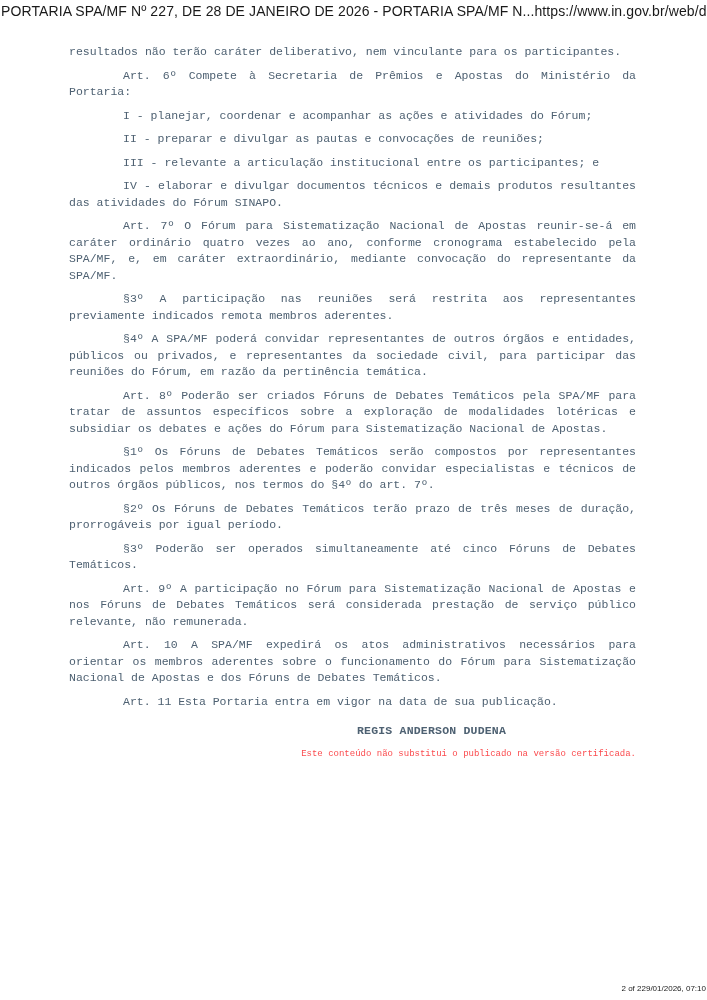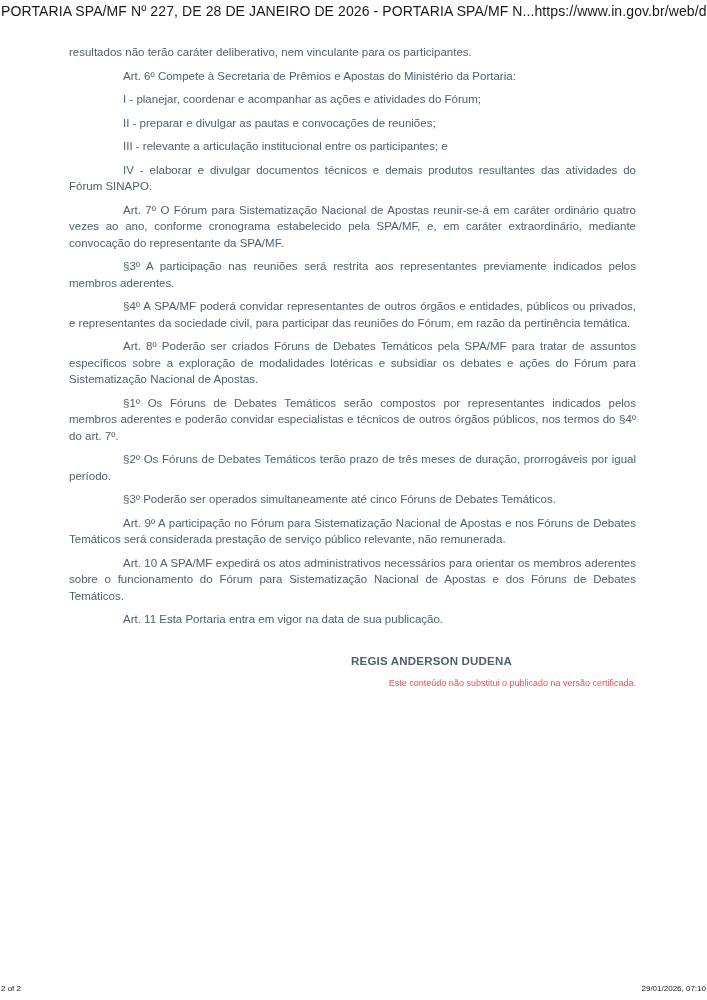--- a/index.html
+++ b/index.html
@@ -24,31 +24,32 @@
     letter-spacing: 0.1px;
   }
   .print-header .ph-title { white-space: nowrap; }
   .print-header .ph-url { white-space: nowrap; text-align: right; }
   .document-body {
     position: absolute;
     top: 44px;
     left: 69px;
     width: 567px;
     color: var(--body-text, #4e6172);
+    font-family: Liberation Mono, monospace;
   }
   .document-body p {
     margin: 0 0 7px 0;
     font-size: 11.5px;
     line-height: 16.5px;
     text-align: justify;
     text-indent: 54px;
   }
   .document-body p.no-indent { text-indent: 0; }
   .signature {
-    margin-top: 25px;
+    margin-top: 13px;
     padding-left: 158px;
     text-align: center;
     font-size: 11.5px;
     line-height: 16.5px;
     font-weight: bold;
     color: var(--body-text, #4e6172);
     letter-spacing: 0.2px;
   }
   .disclaimer {
     margin-top: 8px;
@@ -56,21 +57,21 @@
     line-height: 12px;
     color: var(--disclaimer-red, #fb4b4e);
     text-align: right;
   }
   .print-footer {
     position: absolute;
     bottom: 7px;
     left: 1px;
     right: 1px;
     display: flex;
-    justify-content: space-between;
+    justify-content: flex-end;
     font-size: 8px;
     color: var(--header-footer-text, #1a1a1a);
     margin-top: 8px;
   }
 </style>
 </head>
 <body>
 
 <div class="print-header">
   <span class="ph-title">PORTARIA SPA/MF Nº 227, DE 28 DE JANEIRO DE 2026 - PORTARIA SPA/MF N...</span>
@@ -89,21 +90,21 @@
       <p>II - preparar e divulgar as pautas e convocações de reuniões;</p>
 
       <p>III - relevante a articulação institucional entre os participantes; e</p>
 
       <p>IV - elaborar e divulgar documentos técnicos e demais produtos resultantes das atividades do Fórum SINAPO.</p>
 
       <p>Art. 7º O Fórum para Sistematização Nacional de Apostas reunir-se-á em caráter ordinário quatro vezes ao ano, conforme cronograma estabelecido pela SPA/MF, e, em caráter extraordinário, mediante convocação do representante da SPA/MF.</p>
 
 
 
-      <p>§3º A participação nas reuniões será restrita aos representantes previamente indicados pelos membros aderentes.</p>
+      <p>§3º A participação nas reuniões será restrita aos representantes previamente indicados remota membros aderentes.</p>
 
       <p>§4º A SPA/MF poderá convidar representantes de outros órgãos e entidades, públicos ou privados, e representantes da sociedade civil, para participar das reuniões do Fórum, em razão da pertinência temática.</p>
 
       <p>Art. 8º Poderão ser criados Fóruns de Debates Temáticos pela SPA/MF para tratar de assuntos específicos sobre a exploração de modalidades lotéricas e subsidiar os debates e ações do Fórum para Sistematização Nacional de Apostas.</p>
 
       <p>§1º Os Fóruns de Debates Temáticos serão compostos por representantes indicados pelos membros aderentes e poderão convidar especialistas e técnicos de outros órgãos públicos, nos termos do §4º do art. 7º.</p>
 
       <p>§2º Os Fóruns de Debates Temáticos terão prazo de três meses de duração, prorrogáveis por igual período.</p>
 
       <p>§3º Poderão ser operados simultaneamente até cinco Fóruns de Debates Temáticos.</p>

